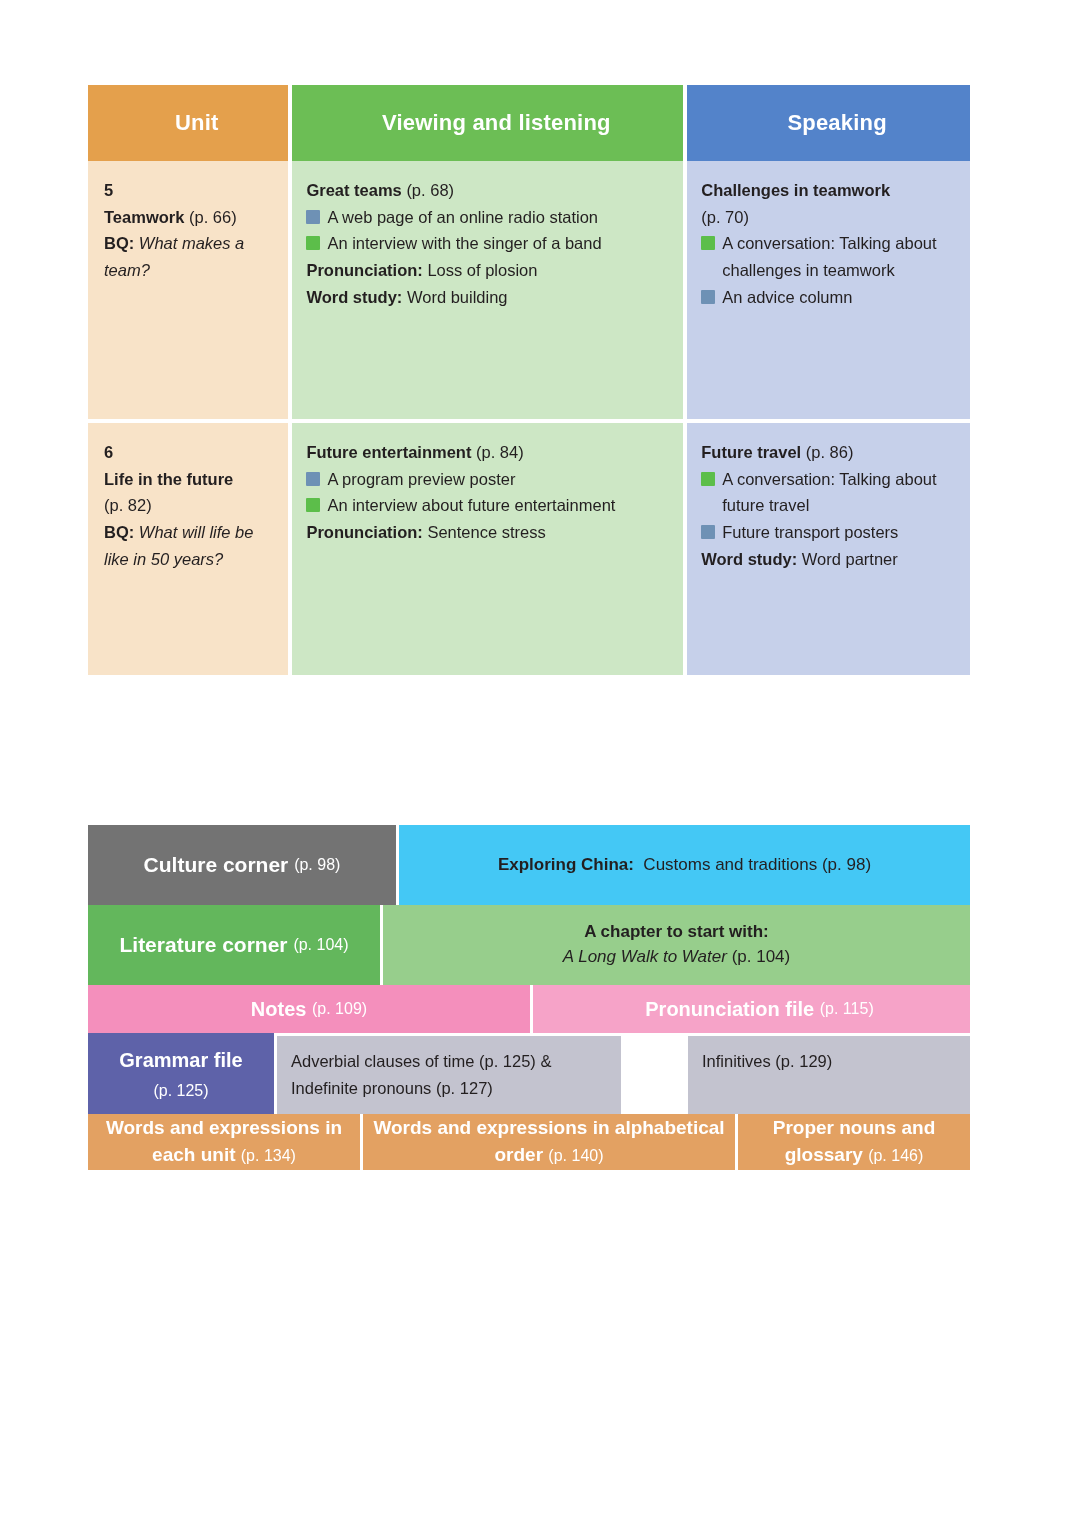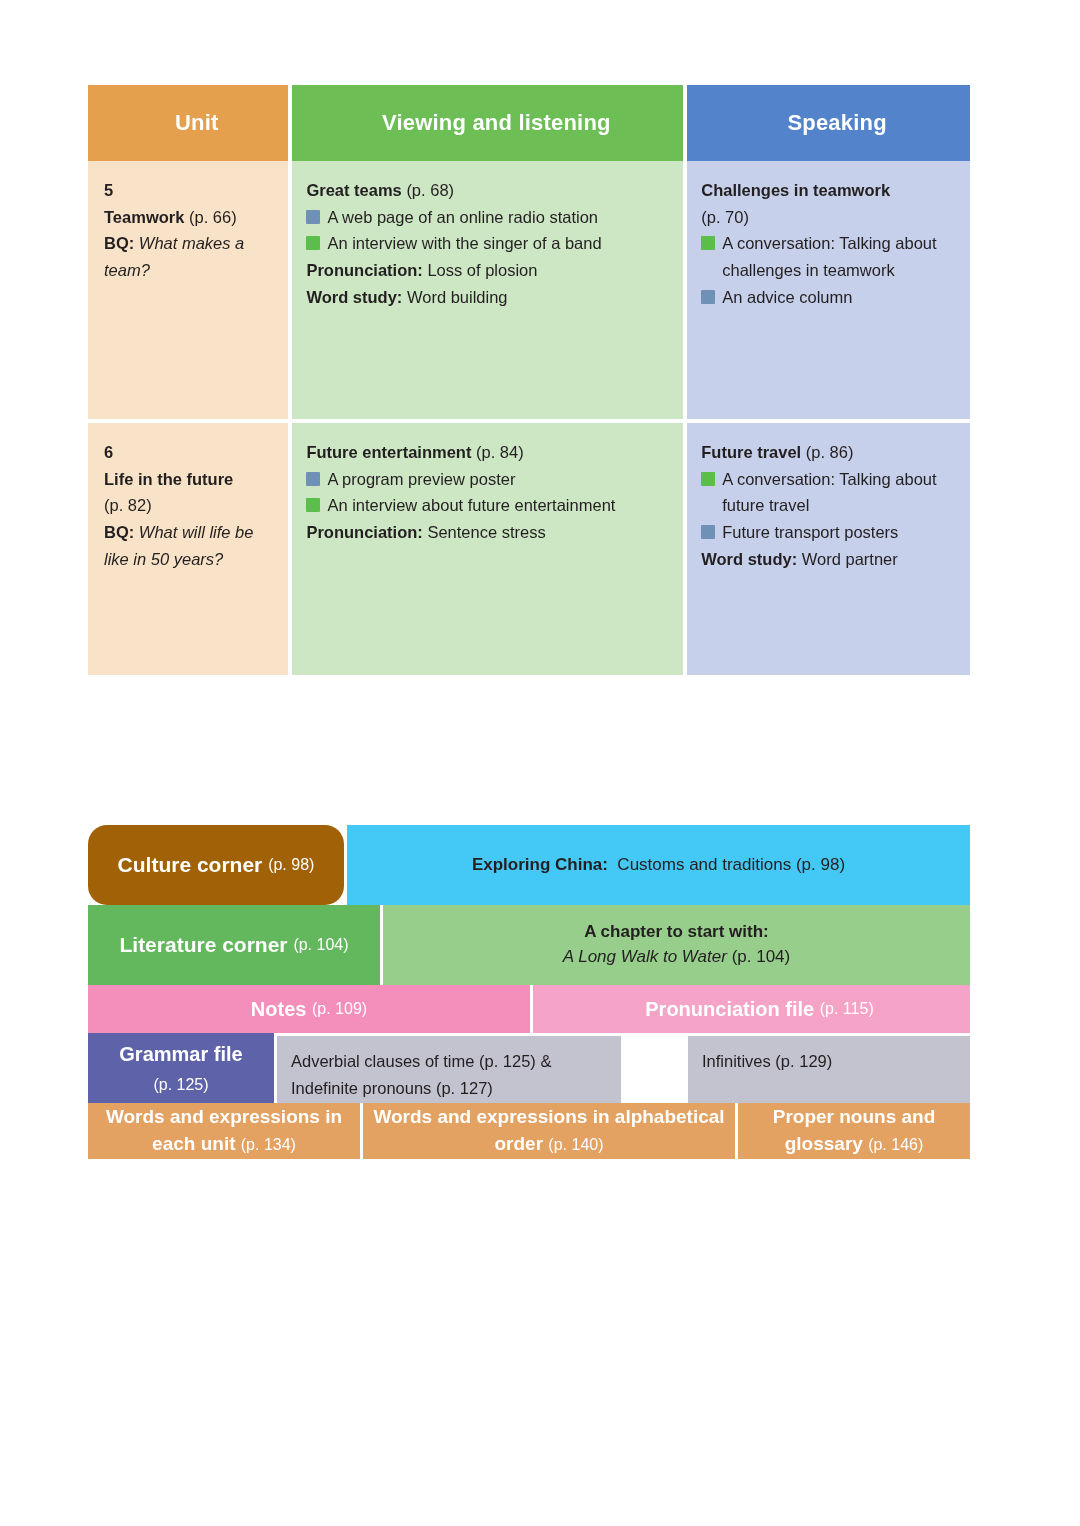--- a/index.html
+++ b/index.html
@@ -63,21 +63,21 @@
   .band { display: flex; width: 882px; }
   .band + .band { margin-top: 0; }
 
   .cell-box {
     display: flex; align-items: center; justify-content: center;
     text-align: center;
   }
 
   
   .culture { margin-top: 150px; height: 80px; }
-  .culture-left  { width: 256px; background: #a16207; color:#ffffff; font-size: 21px; border-radius: 19px; }
+  .culture-left  { width: 308px; background: #737373; color:#ffffff; font-size: 21px; }
   .culture-gapm  { width: 3px; background: #ffffff; }
   .culture-right { flex: 1; background: #44C8F5; color: #231f20; font-size: 17px; }
 
   
   .literature { margin-top: 31px; height: 80px; }
   .lit-left  { width: 292px; background: #63B75C; color: #ffffff; font-size: 21px; }
   .lit-gapm  { width: 3px; background: #ffffff; }
   .lit-right { flex: 1; background: #97CE8C; color: #231f20; font-size: 17px; flex-direction: column; line-height: 1.45; }
 
   
@@ -89,21 +89,21 @@
   
   .grammar { margin-top: 29px; }
   .gram-left {
     width: 186px; background: #5E62A9; color: #ffffff;
     display: flex; flex-direction: column; align-items: center; justify-content: center;
     line-height: 1.7;
   }
   .gram-gapm { width: 3px; background: #ffffff; }
   .gram-right { flex: 1; display: flex; flex-direction: column; }
   .gram-hdr-row { display: flex; height: 52px; }
-  .gram-body-row { display: flex; height: 67px; gap: 32px; }
+  .gram-body-row { display: flex; height: 78px; gap: 32px; }
   .gram-hdr-cell {
     background: #6B6FB1; color: #ffffff; font-size: 20px; font-weight: bold;
     display: flex; align-items: center; justify-content: center;
   }
   .gram-body-cell {
     background: #C3C3CF; color: #231f20; font-size: 16.5px;
     display: flex; align-items: flex-start; justify-content: flex-start;
     padding: 12px 14px; line-height: 1.62;
   }
   .gram-c1 { width: 344px; }

